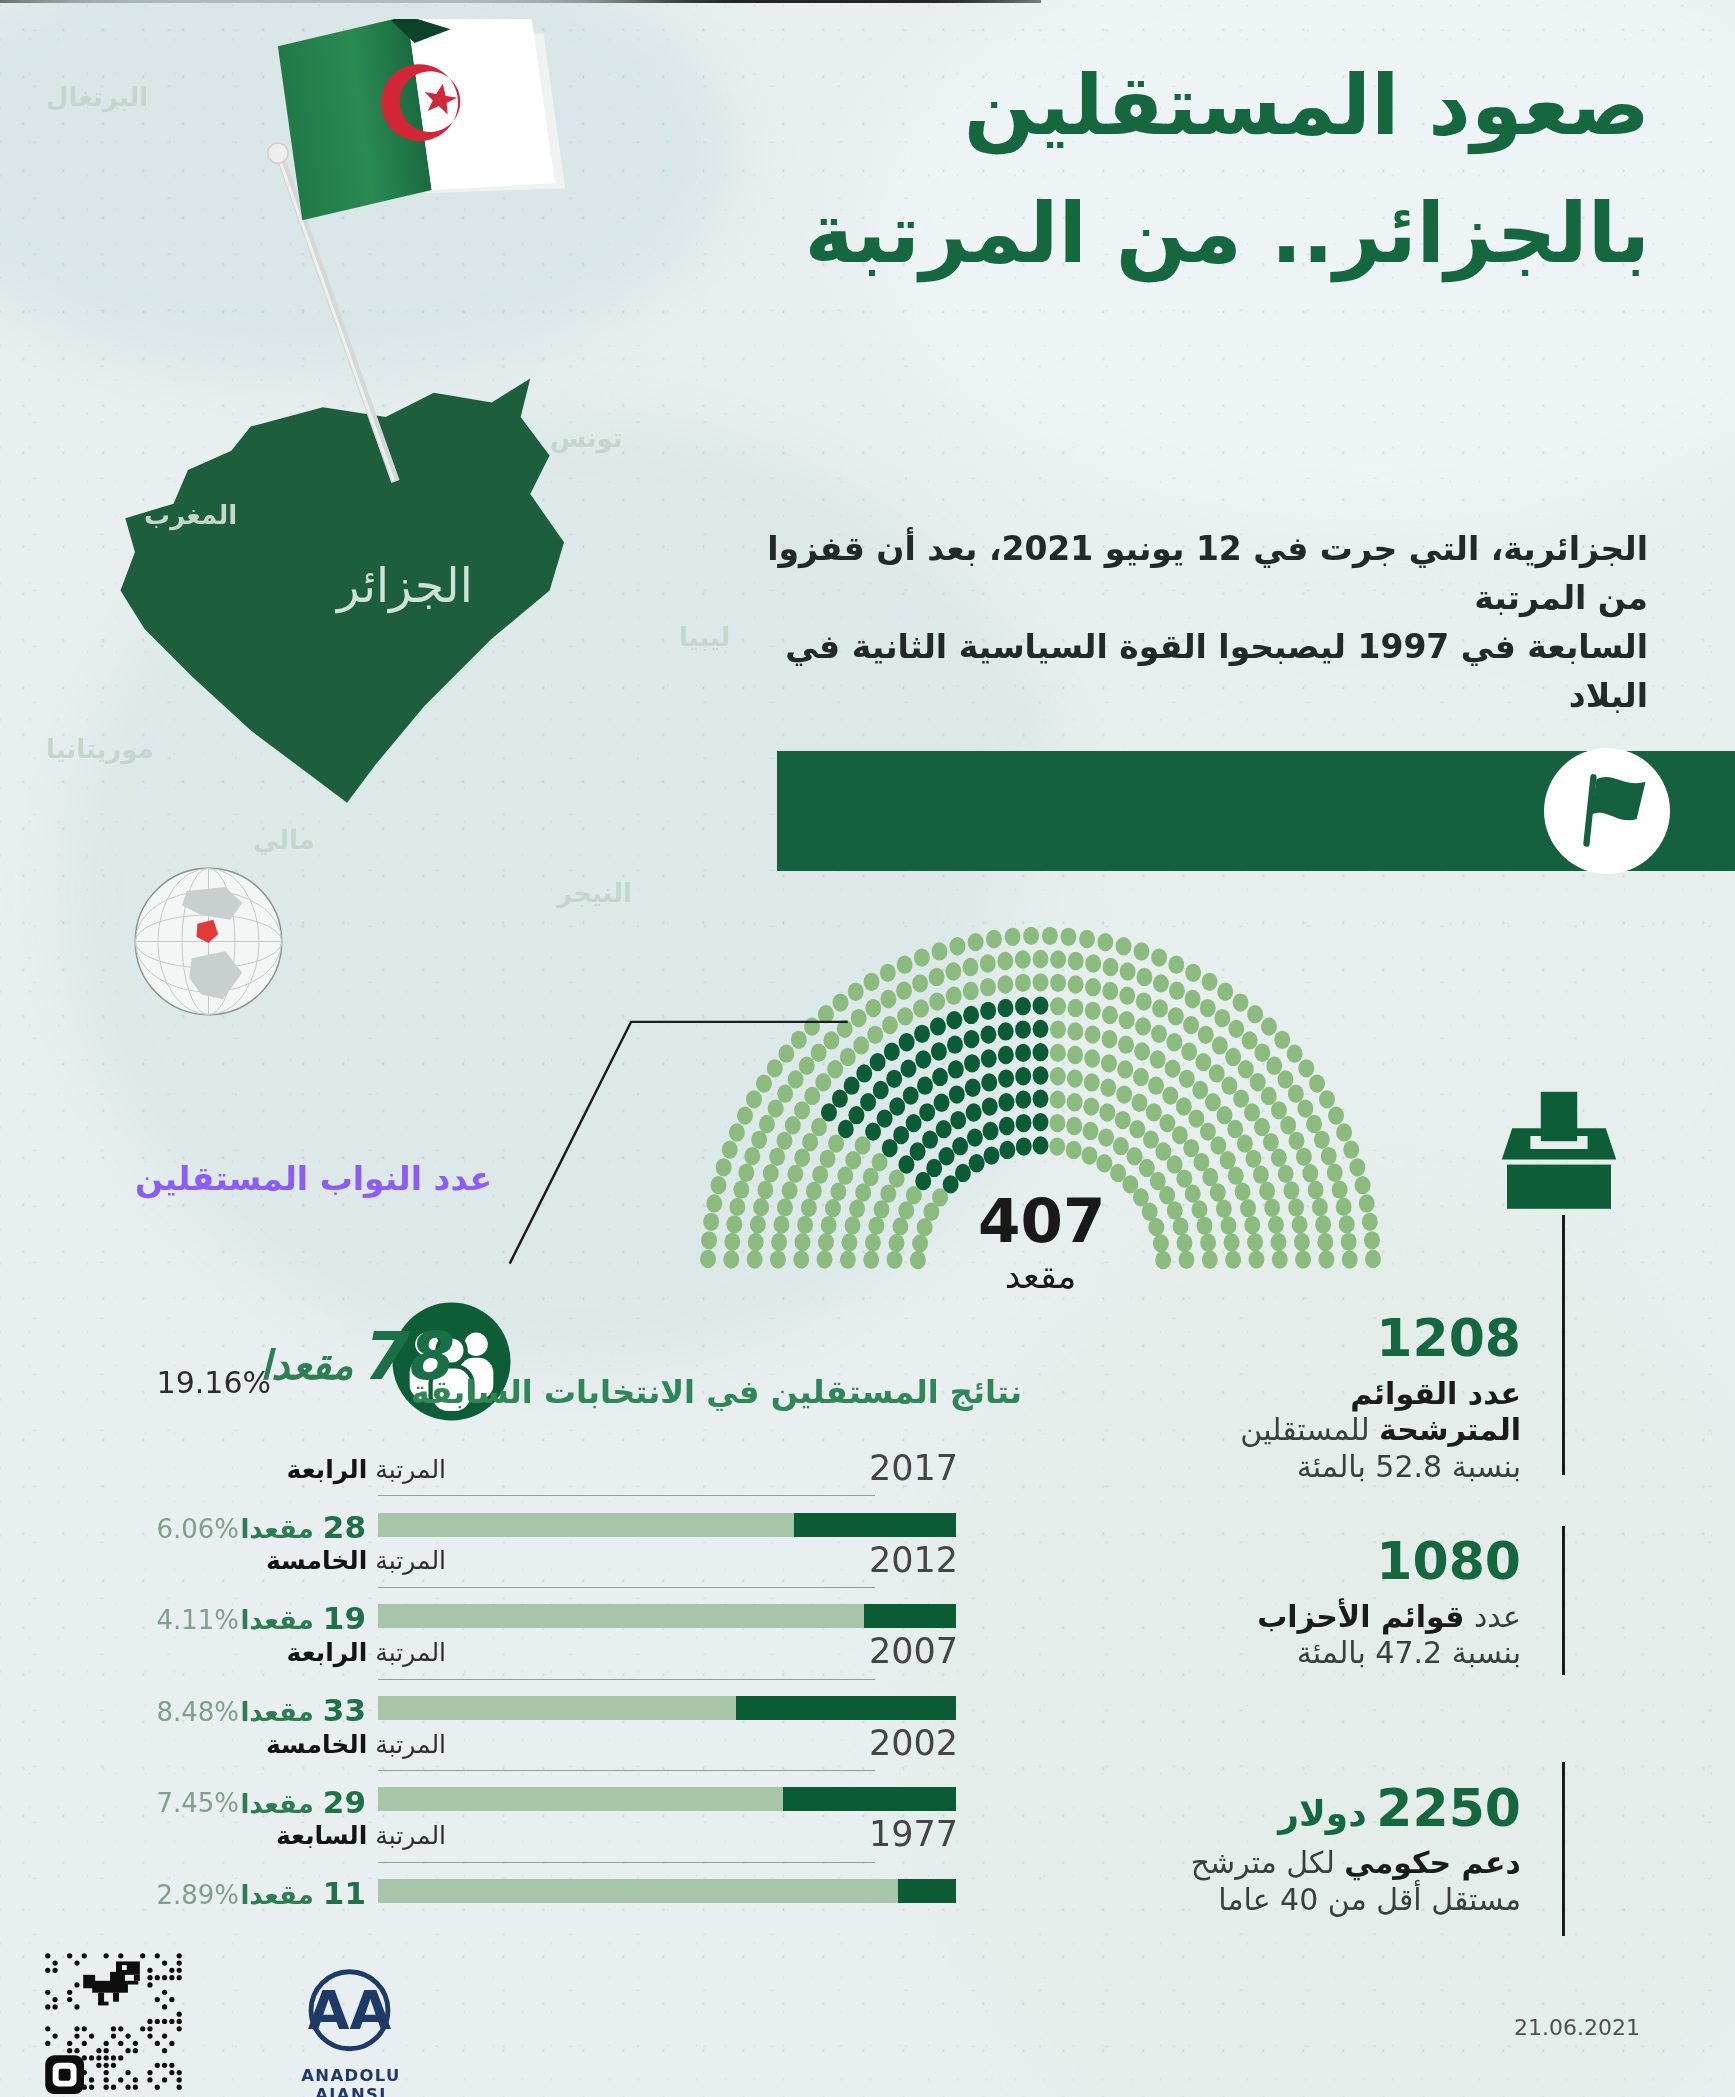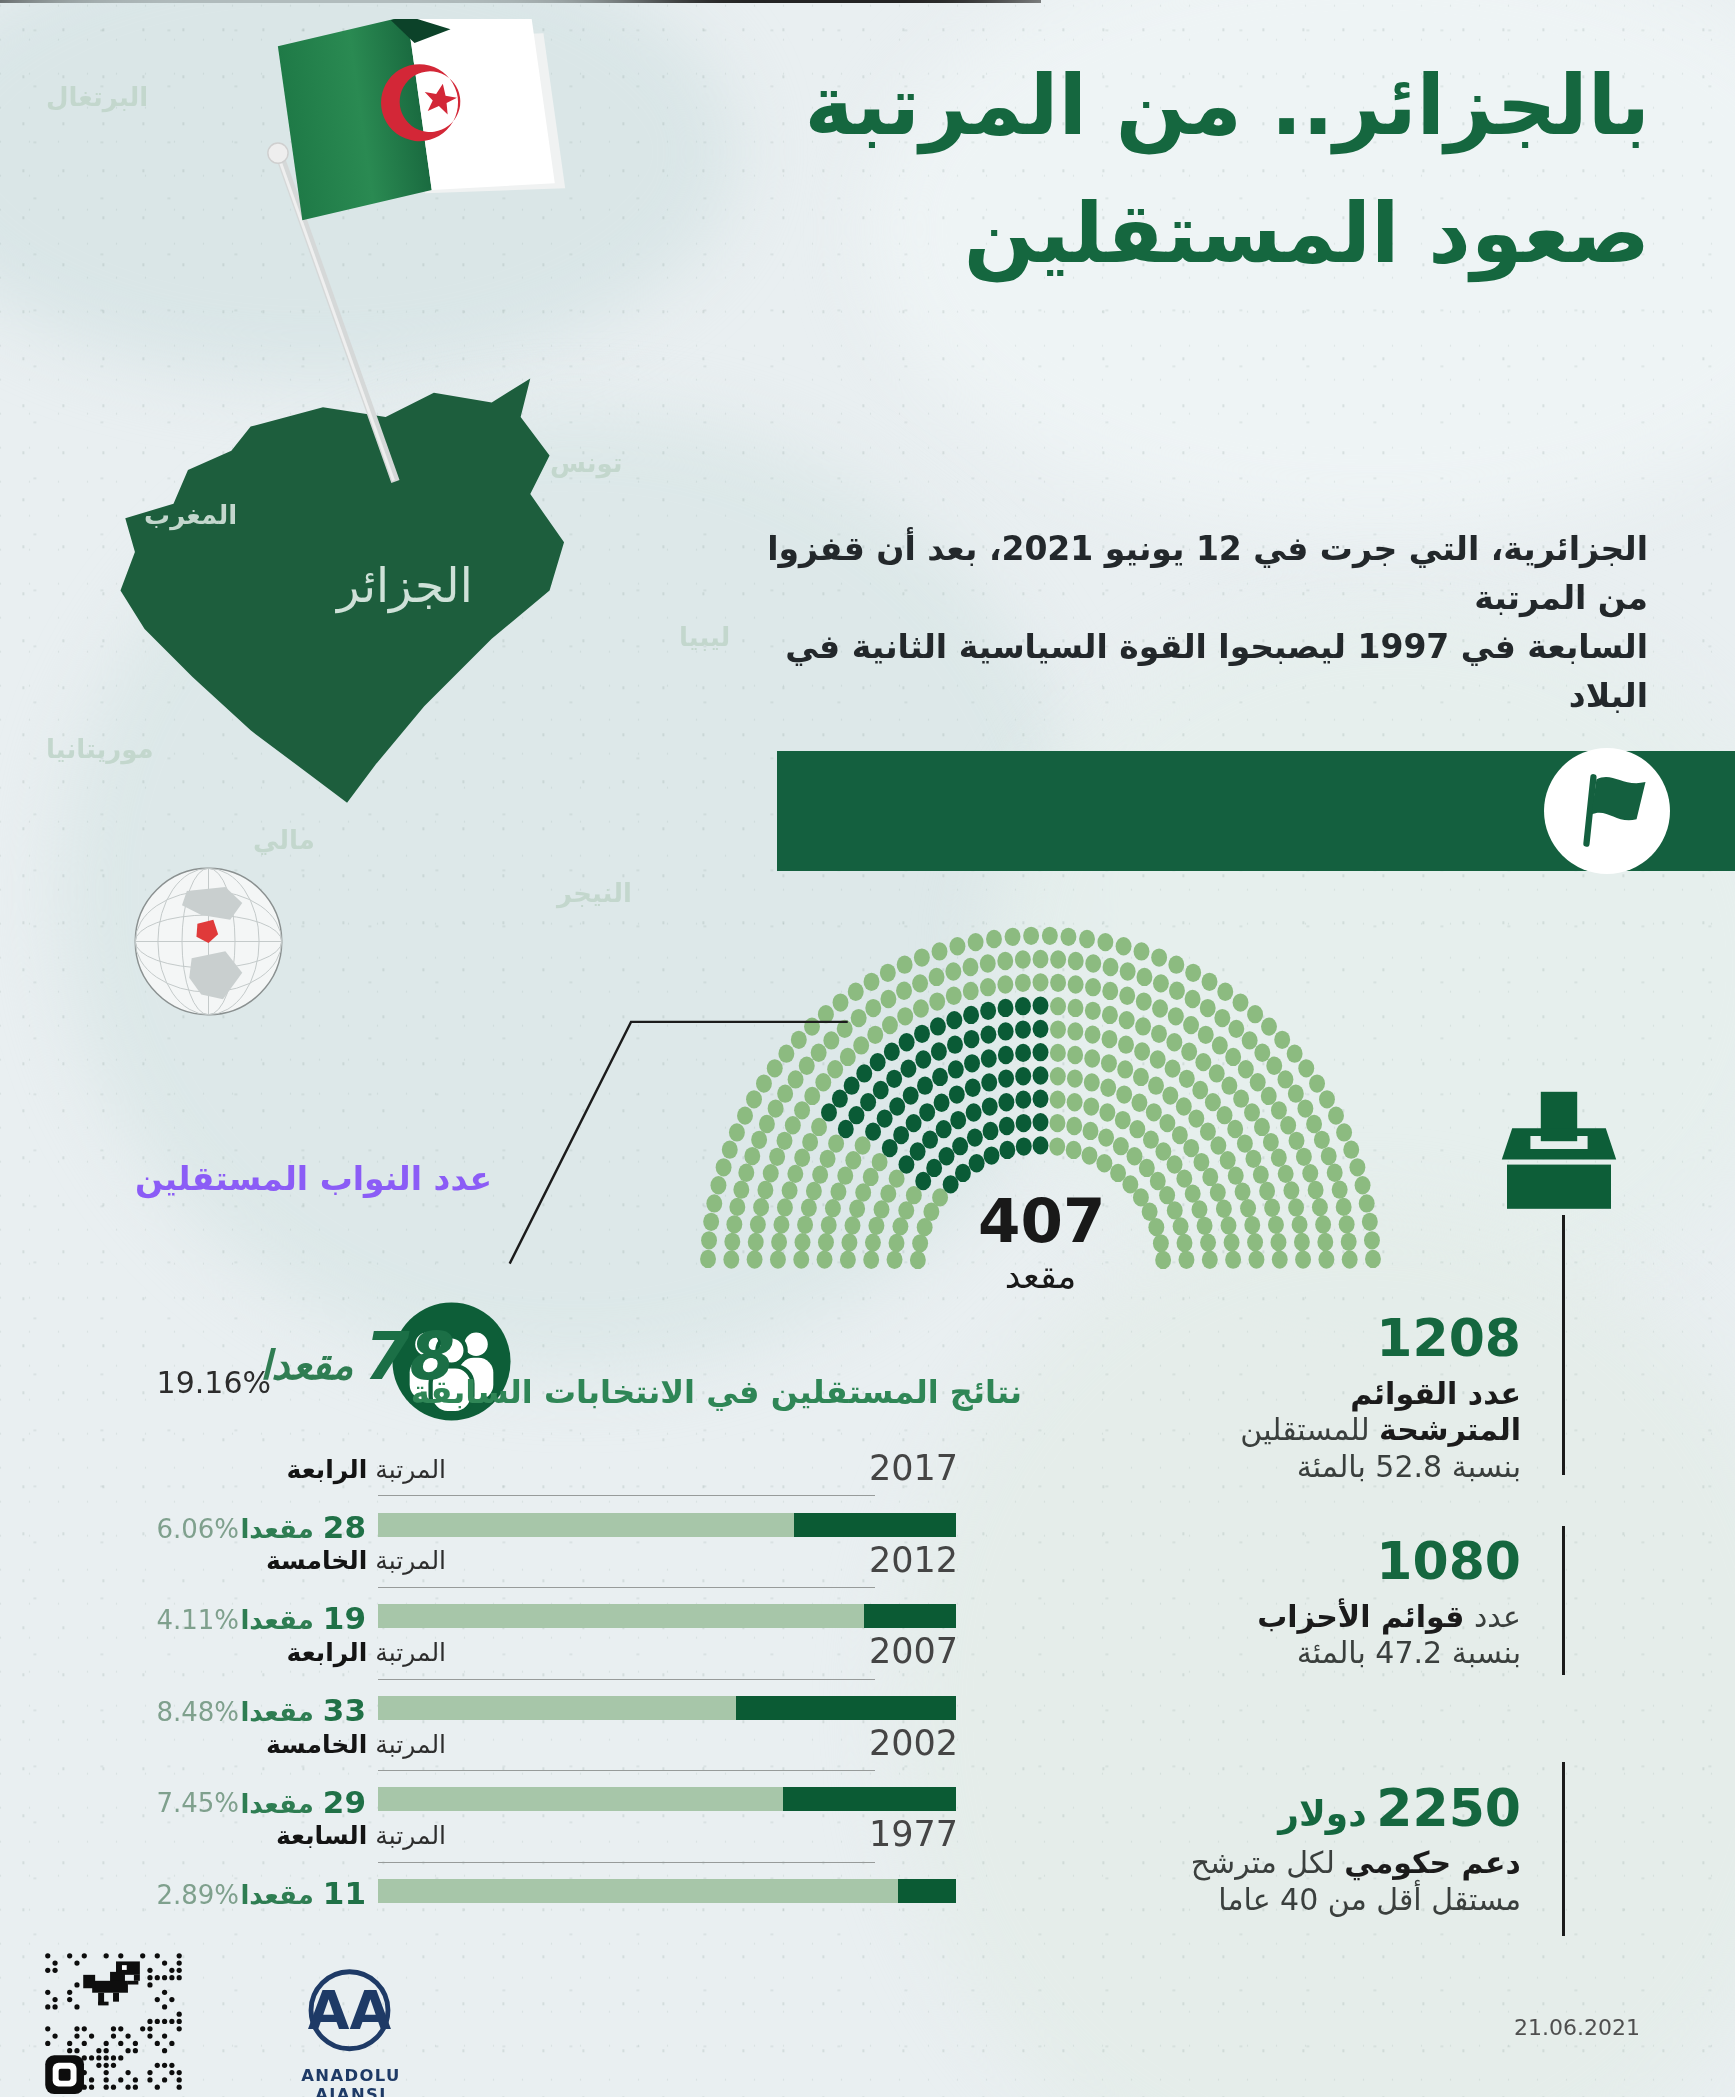--- a/index.html
+++ b/index.html
@@ -105,30 +105,30 @@
     <ellipse cx="165" cy="165" rx="105" ry="152" fill="none" stroke="#c2c8c8" stroke-width="2"></ellipse>
     <line x1="13" y1="165" x2="317" y2="165" stroke="#c2c8c8" stroke-width="2"></line>
     <line x1="165" y1="13" x2="165" y2="317" stroke="#c2c8c8" stroke-width="2"></line>
     <path fill="#c9cfcf" d="M120,60 L200,52 L235,85 L210,120 L150,110 L110,90 Z"></path>
     <path fill="#c9cfcf" d="M130,200 L200,185 L235,230 L195,285 L150,275 L125,240 Z"></path>
     <path fill="#e03a3a" d="M142,128 L175,120 L185,150 L165,168 L140,155 Z"></path>
   </svg>
 
   <div class="country" style="left:46px;top:82px;">البرتغال</div>
   <div class="country" style="left:144px;top:500px;">المغرب</div>
-  <div class="country" style="left:550px;top:448px;">تونس</div>
+  <div class="country" style="left:550px;top:423px;">تونس</div>
   <div class="country" style="left:679px;top:622px;">ليبيا</div>
   <div class="country" style="left:46px;top:734px;">موريتانيا</div>
   <div class="country" style="left:253px;top:825px;">مالي</div>
   <div class="country" style="left:557px;top:878px;">النيجر</div>
   <div class="country" id="lbl-dz">الجزائر</div>
 
   <div id="title" class="abs z rtl">
+    <div>صعود المستقلين</div>
     <div>بالجزائر.. من المرتبة</div>
-    <div>صعود المستقلين</div>
   </div>
 
   <div id="intro" class="abs z rtl">
     <div>الجزائرية، التي جرت في 12 يونيو 2021، بعد أن قفزوا من المرتبة</div>
     <div>السابعة في 1997 ليصبحوا القوة السياسية الثانية في البلاد</div>
   </div>
 
   <div id="banner" class="abs z"></div>
   <div id="banner-circle" class="abs" style="z-index:3;">
     <svg width="126" height="126" viewBox="0 0 100 100">

